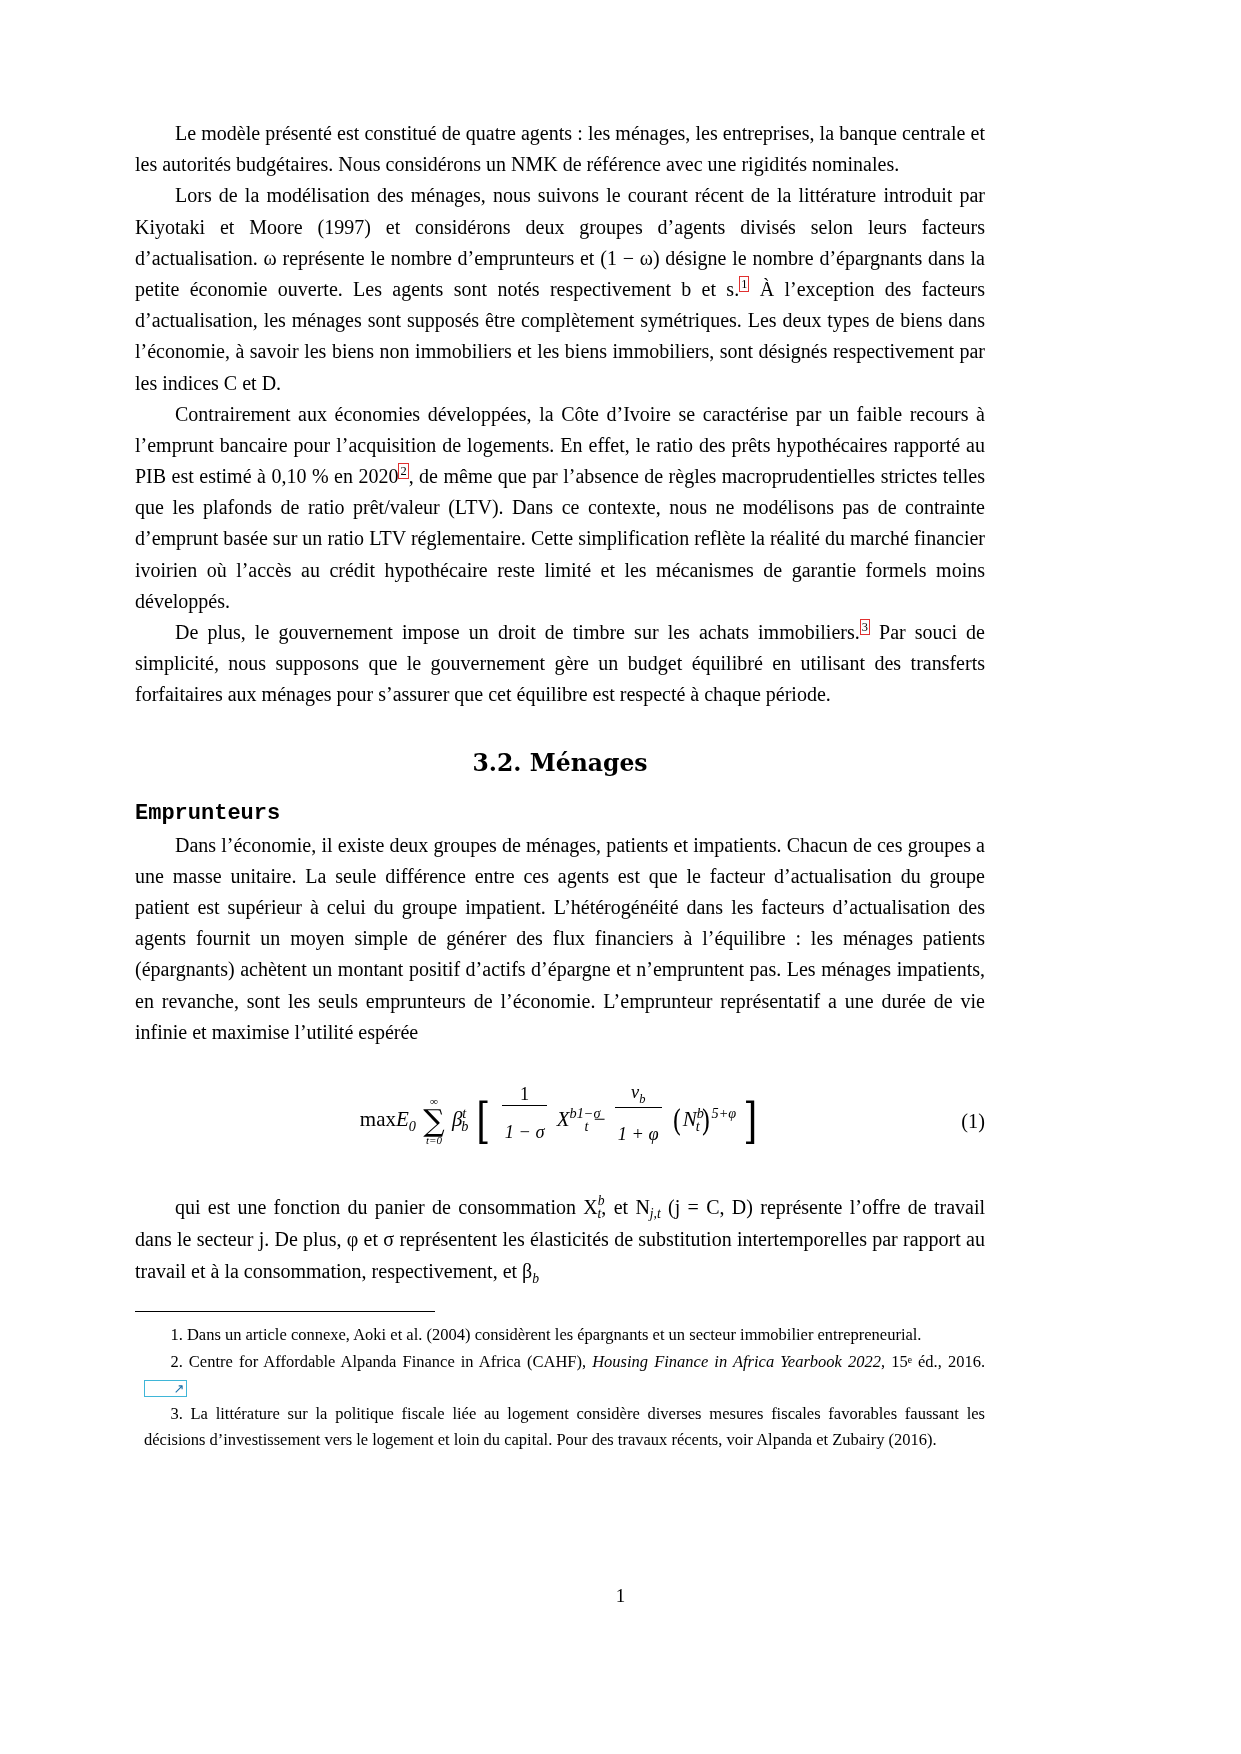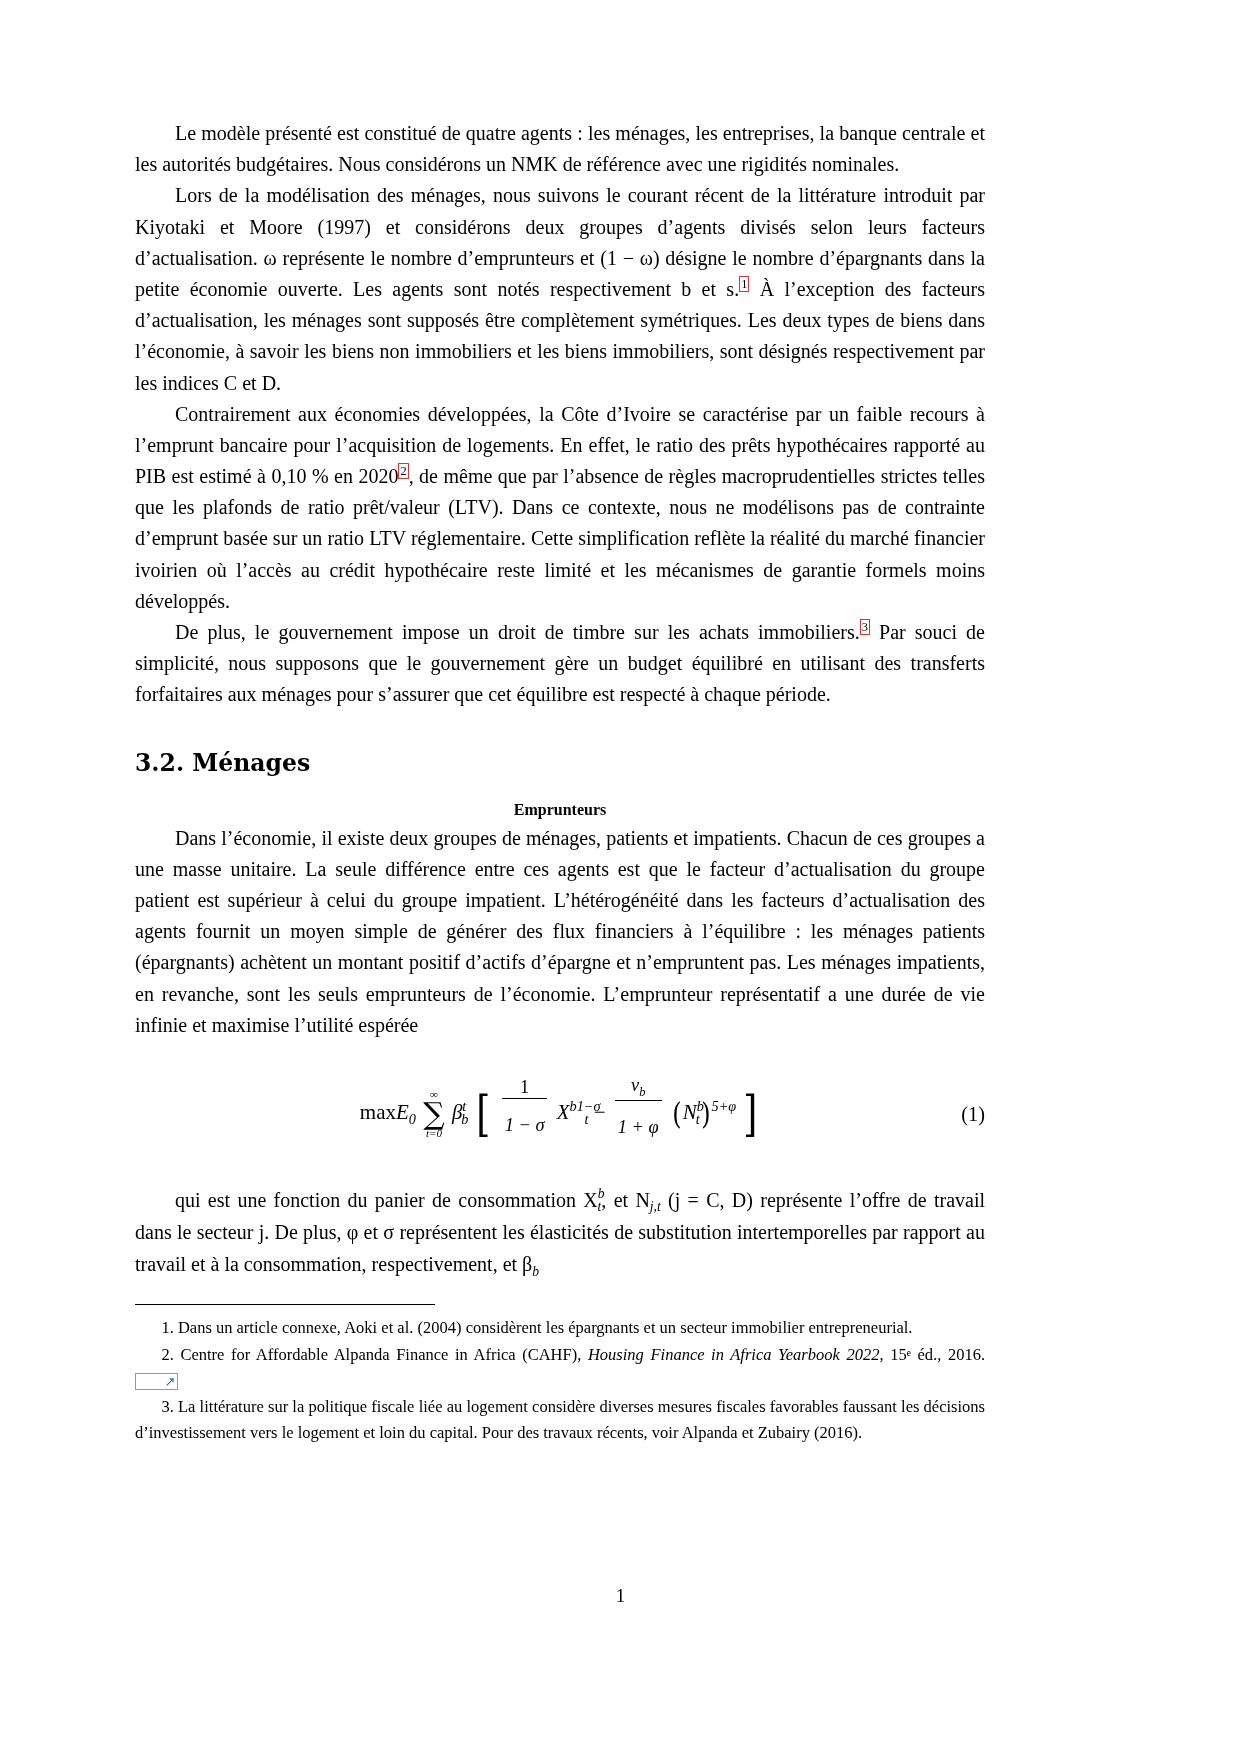--- a/index.html
+++ b/index.html
@@ -27,27 +27,27 @@
     text-align: justify;
     text-justify: inter-word;
     text-indent: 2.0em;
     hyphens: auto;
   }
   .sec-head {
     font-family: "DejaVu Serif", serif;
     font-weight: bold;
     font-size: 23.5px;
     margin: 38px 0 14px 0;
+    text-align: center;
   }
   .sub-head {
-    font-family: Liberation Serif, serif;
+    font-family: Liberation Mono, monospace;
     font-weight: bold;
-    font-size: 16px;
+    font-size: 22px;
     margin: 24px 0 4px 0;
-    text-align: center;
   }
   .math { font-family: "Liberation Serif", serif; font-style: italic; }
   .up { font-style: normal; }
   sub, sup { font-size: 0.68em; font-style: italic; }
   sup.fn {
     font-style: normal;
     font-size: 0.62em;
     vertical-align: super;
   }
   .boxed-fn {
@@ -106,21 +106,21 @@
     font-family: "DejaVu Serif", serif;
     vertical-align: middle;
     line-height: 0.8;
     transform: scaleX(0.8);
   }
   .fn-rule {
     width: 300px;
     border-top: 1px solid #000;
     margin: 22px 0 10px 0;
   }
-  .footnotes { font-size: 16.5px; line-height: 1.5; }
+  .footnotes { font-size: 16.5px; line-height: 1.5; margin-left: 9px; }
   .footnotes p {
     font-size: 16.5px;
     text-indent: 1.6em;
     margin-bottom: 1px;
   }
   .fn-link {
     display: inline-block;
     border: 1px solid #3fb6d8;
     color: #1a6fa8;
     font-size: 13px;

